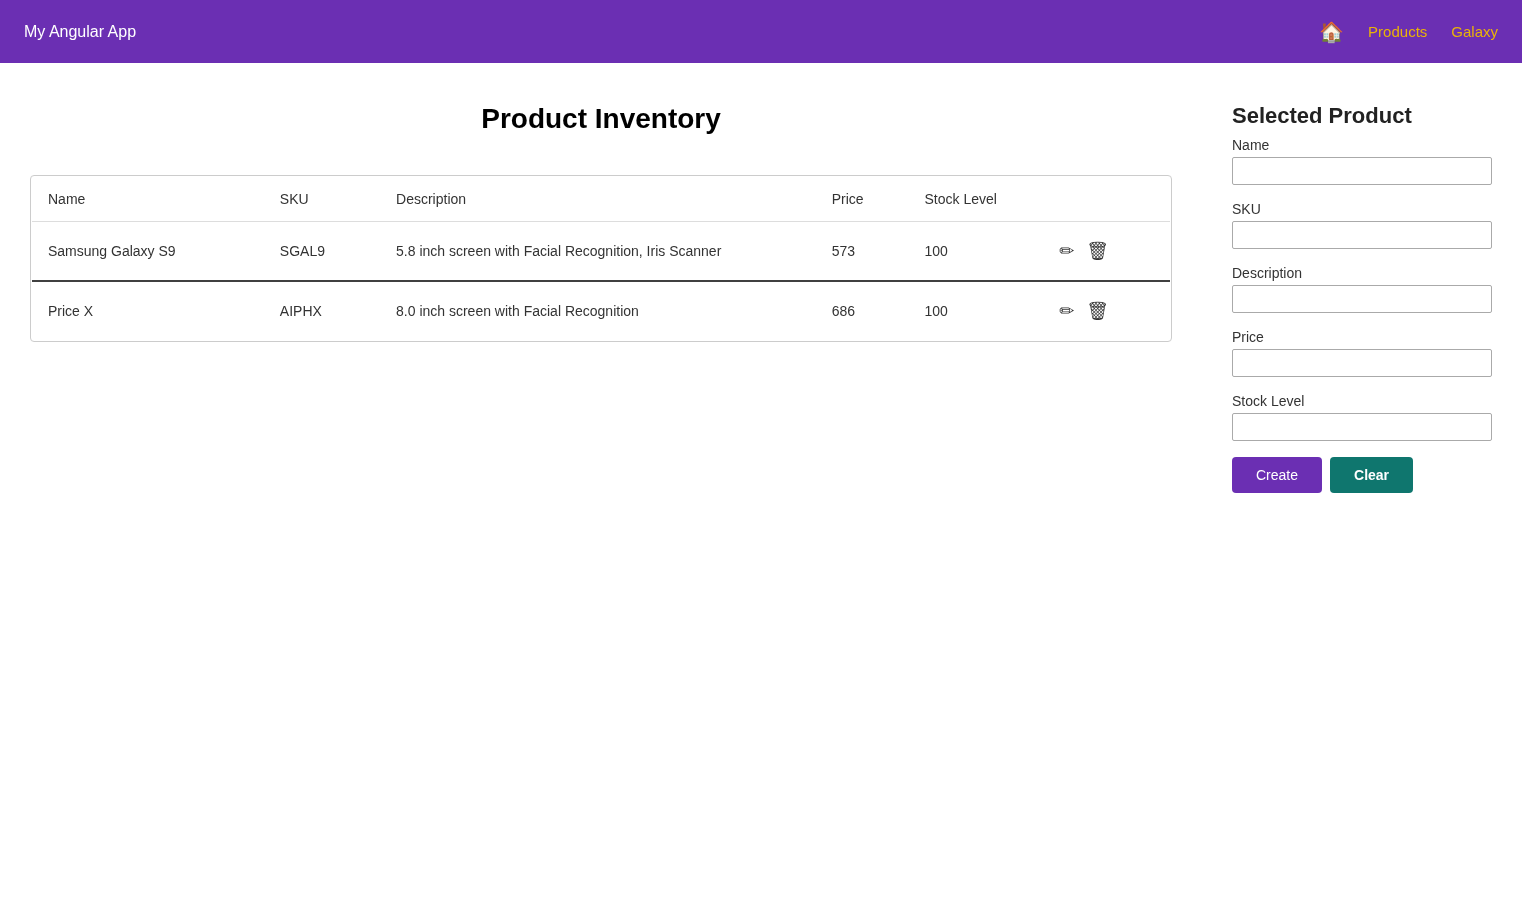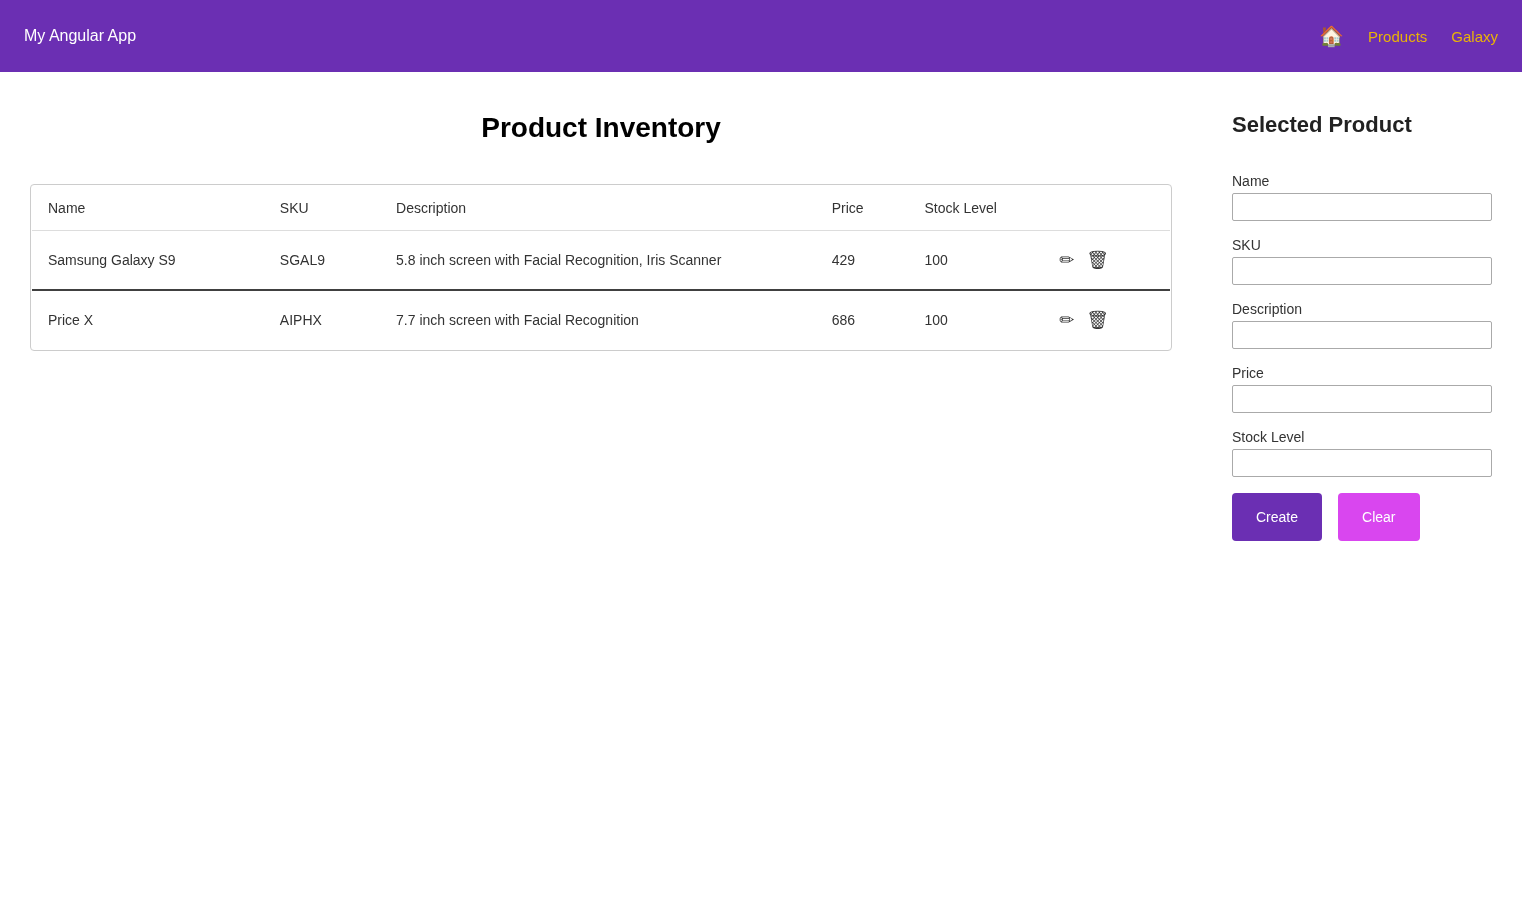--- a/index.html
+++ b/index.html
@@ -14,21 +14,21 @@
       min-height: 914px;
     }
 
     
     .navbar {
       background-color: #6b2fb3;
       display: flex;
       align-items: center;
       justify-content: space-between;
       padding: 0 24px;
-      height: 72px;
+      height: 63px;
     }
 
     .navbar-brand {
       color: #fff;
       font-size: 16px;
       font-weight: 400;
     }
 
     .navbar-right {
       display: flex;
@@ -117,21 +117,21 @@
       cursor: pointer;
       padding: 4px;
       font-size: 18px;
       color: #333;
     }
 
     
     .form-title {
       font-size: 22px;
       font-weight: bold;
-      margin-bottom: 35px;
+      margin-bottom: 8px;
       color: #222;
     }
 
     .form-group {
       margin-bottom: 16px;
     }
 
     .form-label {
       display: block;
       font-size: 14px;
@@ -144,44 +144,44 @@
       height: 28px;
       border: 1px solid #aaa;
       border-radius: 2px;
       padding: 2px 6px;
       font-size: 14px;
       outline: none;
     }
 
     .form-buttons {
       display: flex;
-      gap: 16px;
+      gap: 8px;
       margin-top: 8px;
     }
 
     .btn-create {
       background-color: #6b2fb3;
       color: #fff;
       border: none;
       padding: 10px 24px;
       border-radius: 4px;
       cursor: pointer;
       font-size: 14px;
       font-weight: 500;
     }
 
     .btn-clear {
-      background-color: #d946ef;
+      background-color: #0f766e;
       color: #fff;
       border: none;
-      padding: 16px 24px;
-      border-radius: 4px;
-      cursor: pointer;
-      font-size: 14px;
-      font-weight: 400;
+      padding: 10px 24px;
+      border-radius: 4px;
+      cursor: pointer;
+      font-size: 14px;
+      font-weight: 700;
     }
 
     
     .table-wrapper {
       border: 1px solid #ccc;
       border-radius: 4px;
       overflow: hidden;
     }
   </style>
 </head>
@@ -211,31 +211,31 @@
             <th class="col-price">Price</th>
             <th class="col-stock">Stock Level</th>
             <th class="col-actions"></th>
           </tr>
         </thead>
         <tbody id="table-body">
         <tr>
       <td>Samsung Galaxy S9</td>
       <td>SGAL9</td>
       <td>5.8 inch screen with Facial Recognition, Iris Scanner</td>
-      <td>429</td>
+      <td>573</td>
       <td>100</td>
       <td style="white-space:nowrap;">
         <button class="action-btn" title="Edit">✏</button>
         <button class="action-btn" title="Delete">🗑</button>
       </td>
     </tr>
             <tr>
       <td>Price X</td>
       <td>AIPHX</td>
-      <td>7.7 inch screen with Facial Recognition</td>
+      <td>8.0 inch screen with Facial Recognition</td>
       <td>686</td>
       <td>100</td>
       <td style="white-space:nowrap;">
         <button class="action-btn" title="Edit">✏</button>
         <button class="action-btn" title="Delete">🗑</button>
       </td>
     </tr>
           </tbody>
       </table>
     </div>

